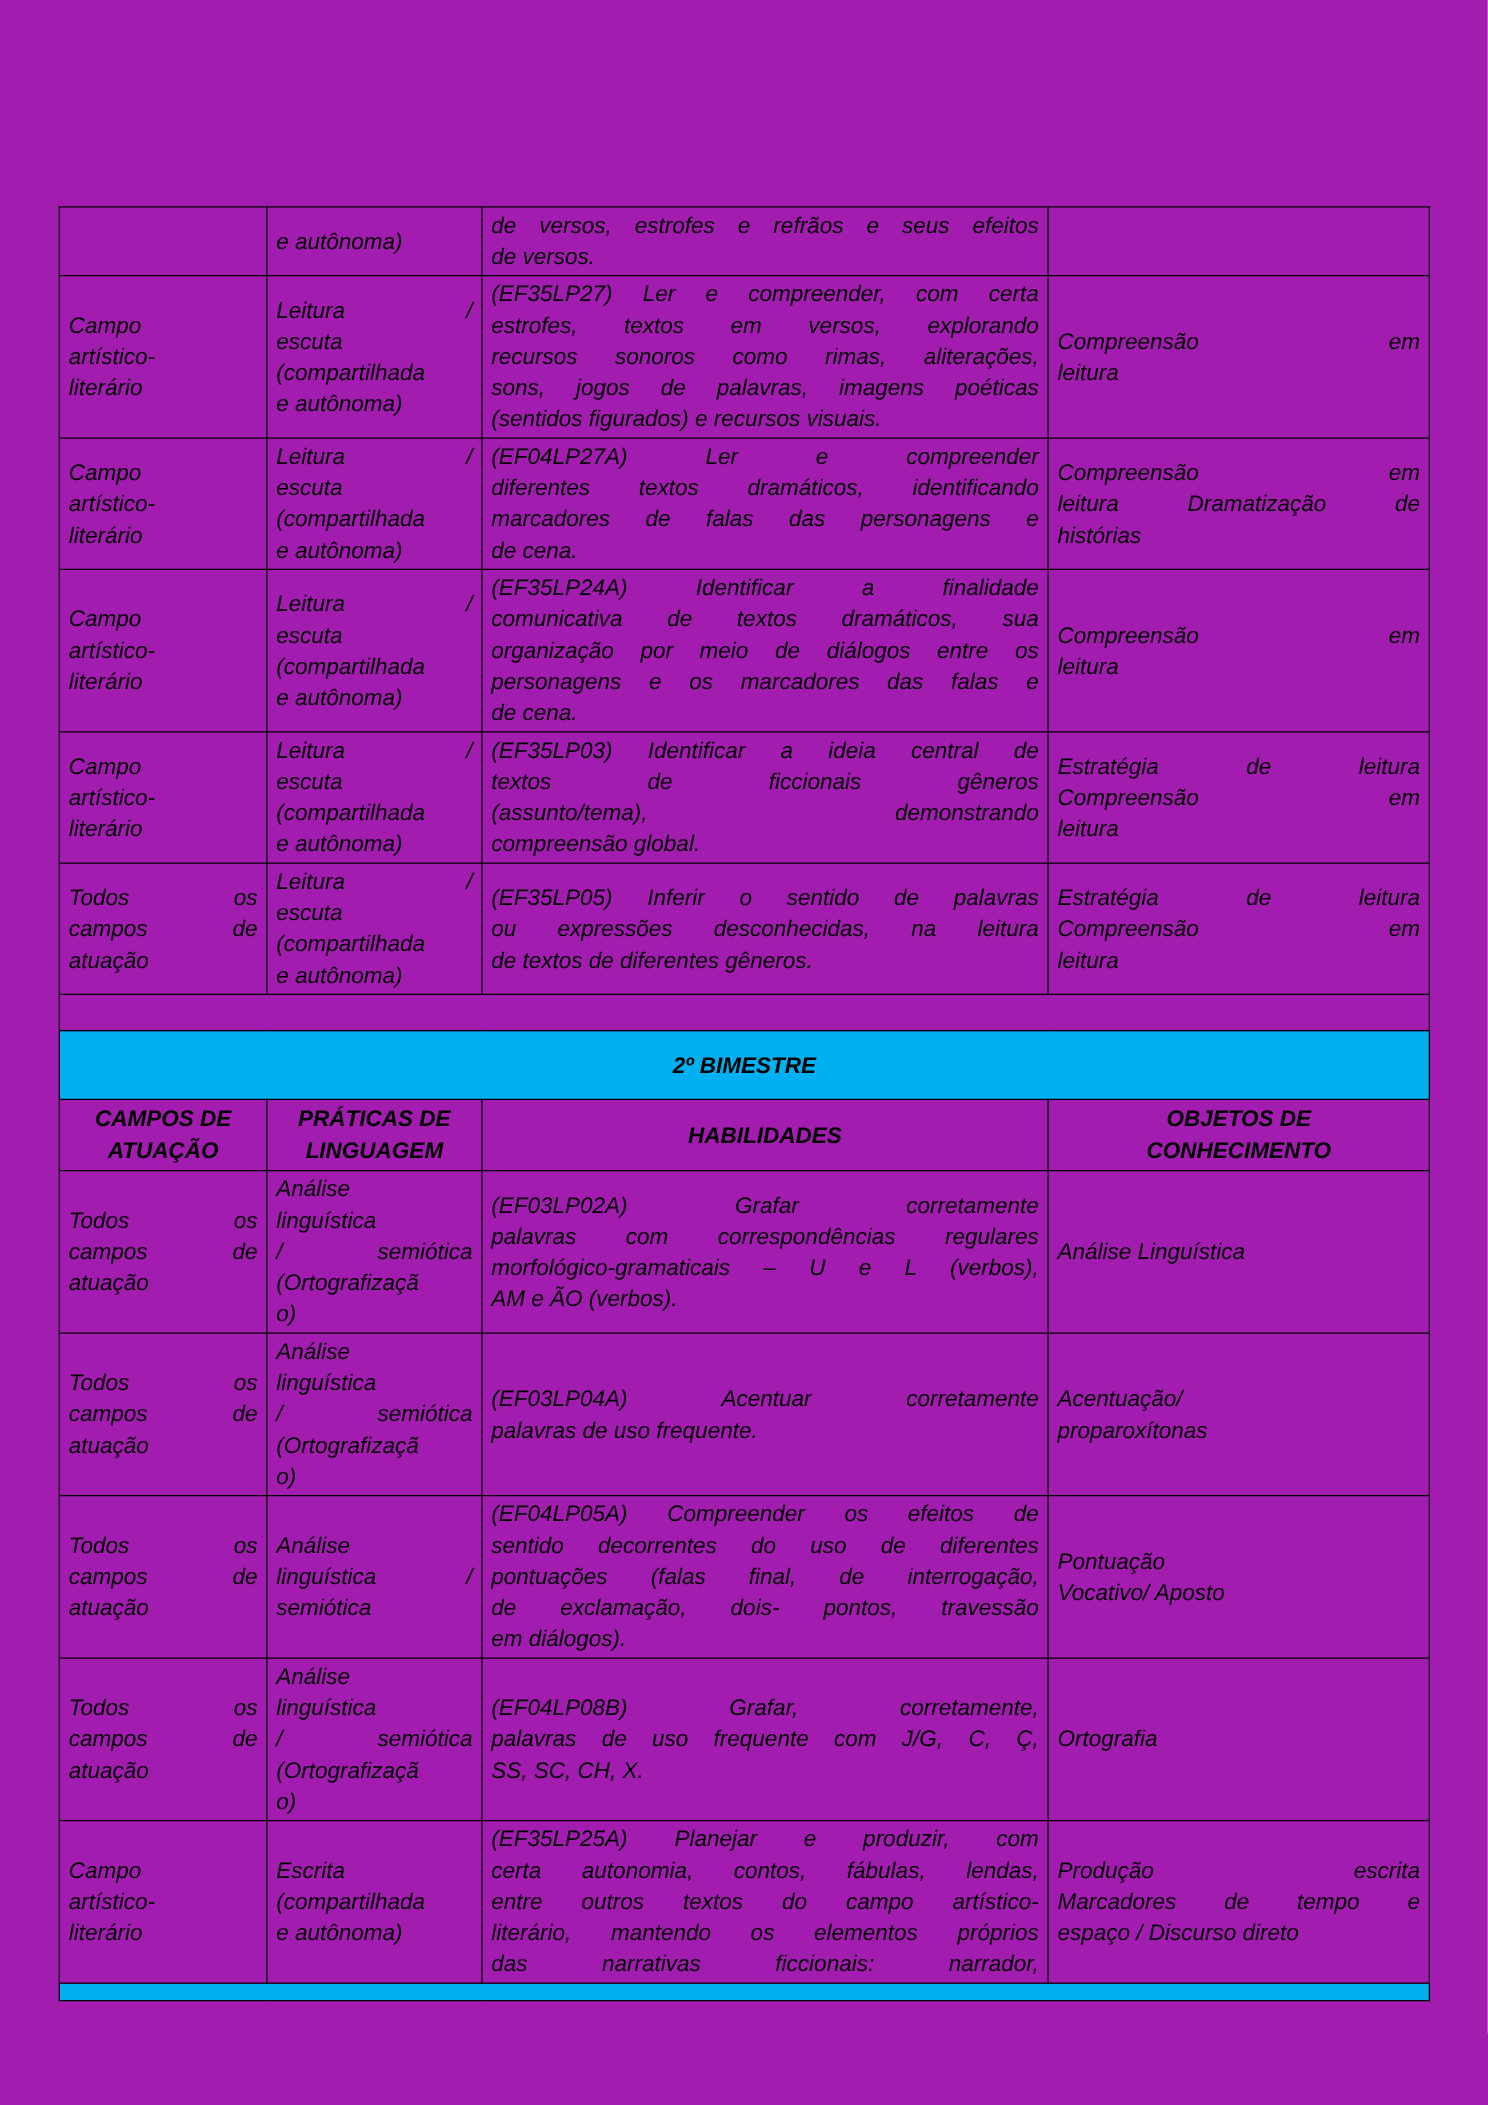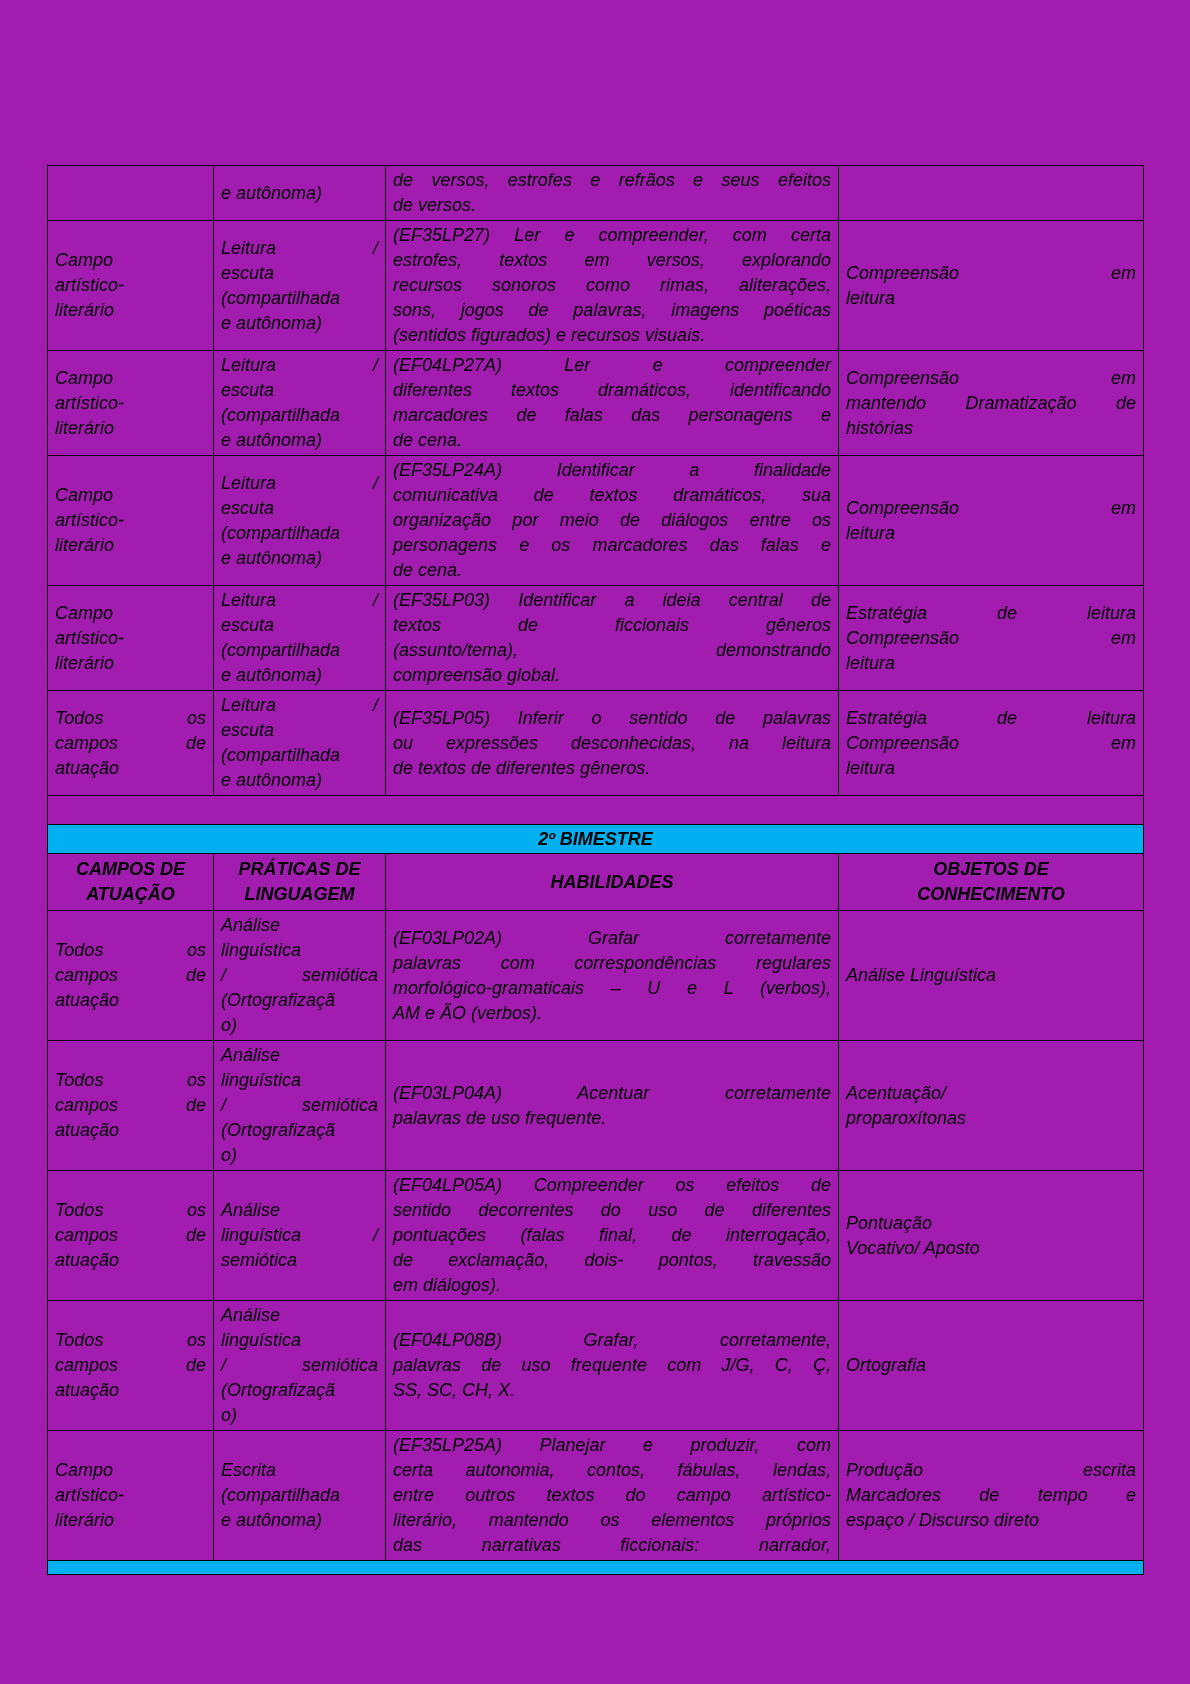--- a/index.html
+++ b/index.html
@@ -48,21 +48,21 @@
   }
   td.header-cell {
     font-weight: bold;
     text-align: center;
     padding: 3px 4px;
   }
   td.header-cell .line { text-align: center; }
   td.banner-cell {
     font-weight: bold;
     text-align: center;
-    padding: 1px 4px;
+    padding: 14px 4px;
     line-height: 24px;
     height: 26px;
   }
   td.banner-partial-cell {
     height: 13px;
     padding: 0;
     font-size: 0;
     line-height: 0;
     overflow: hidden;
   }
@@ -133,21 +133,21 @@
             <div class="line">e autônoma)</div>
           </td>
           <td>
             <div class="line j">(EF04LP27A) Ler e compreender</div>
             <div class="line j">diferentes textos dramáticos, identificando</div>
             <div class="line j">marcadores de falas das personagens e</div>
             <div class="line">de cena.</div>
           </td>
           <td>
             <div class="line j">Compreensão em</div>
-            <div class="line j">mantendo Dramatização de</div>
+            <div class="line j">leitura Dramatização de</div>
             <div class="line">histórias</div>
           </td>
         </tr>
         <tr>
           <td>
             <div class="line j">Campo</div>
             <div class="line j">artístico-</div>
             <div class="line">literário</div>
           </td>
           <td>

